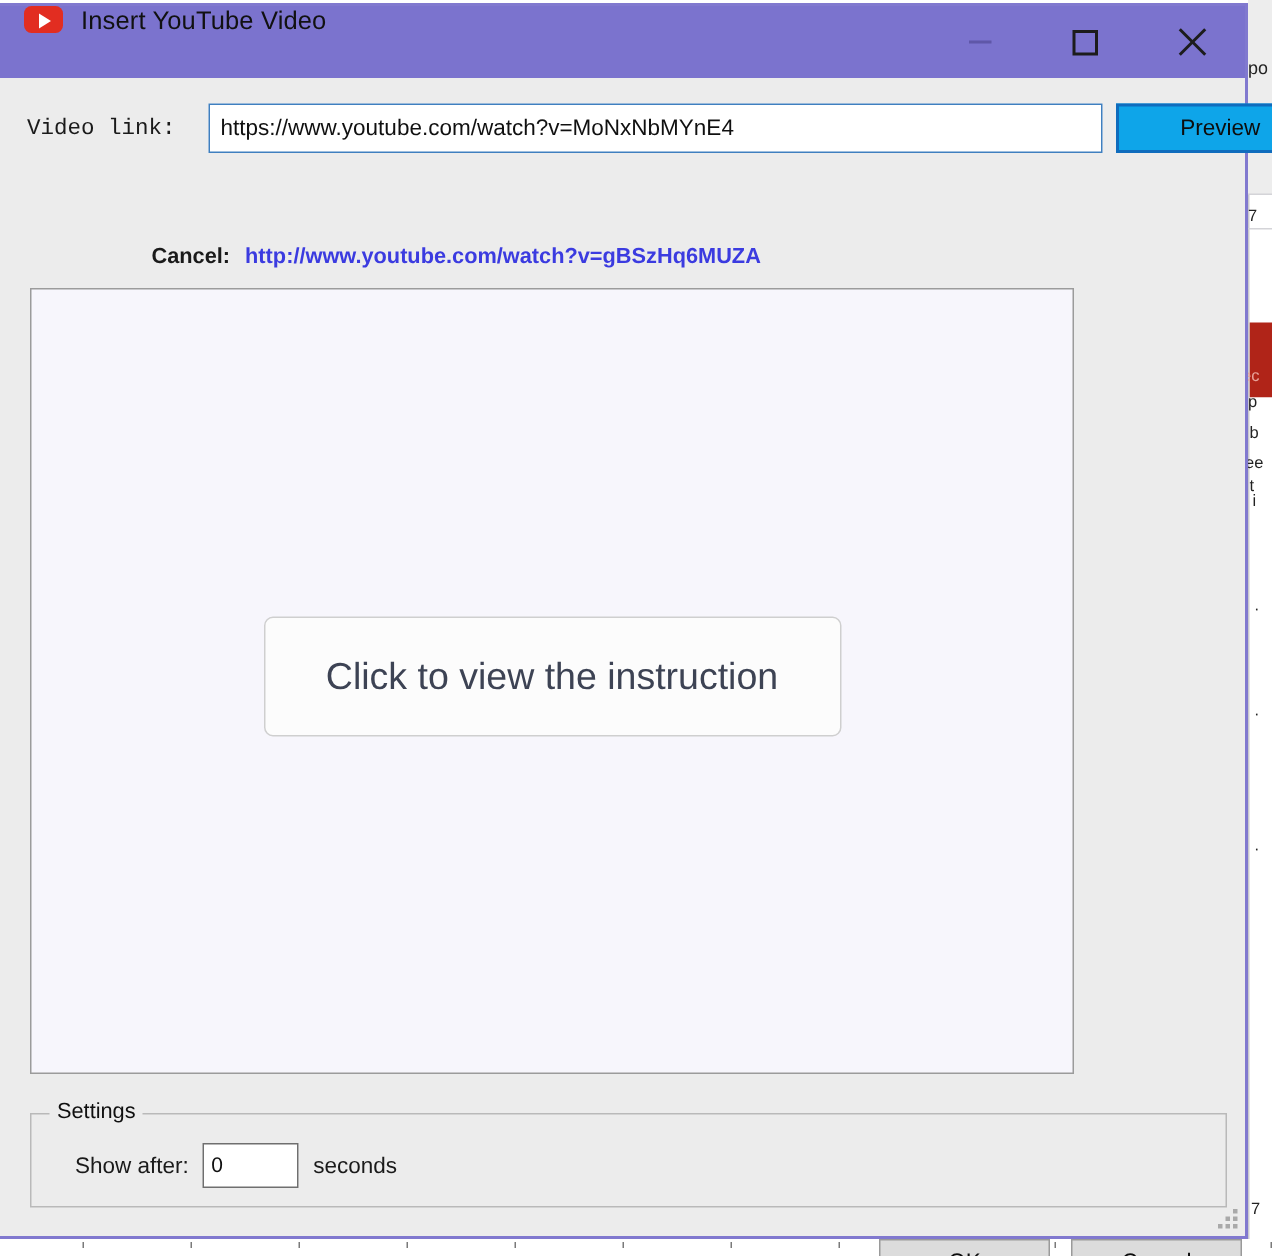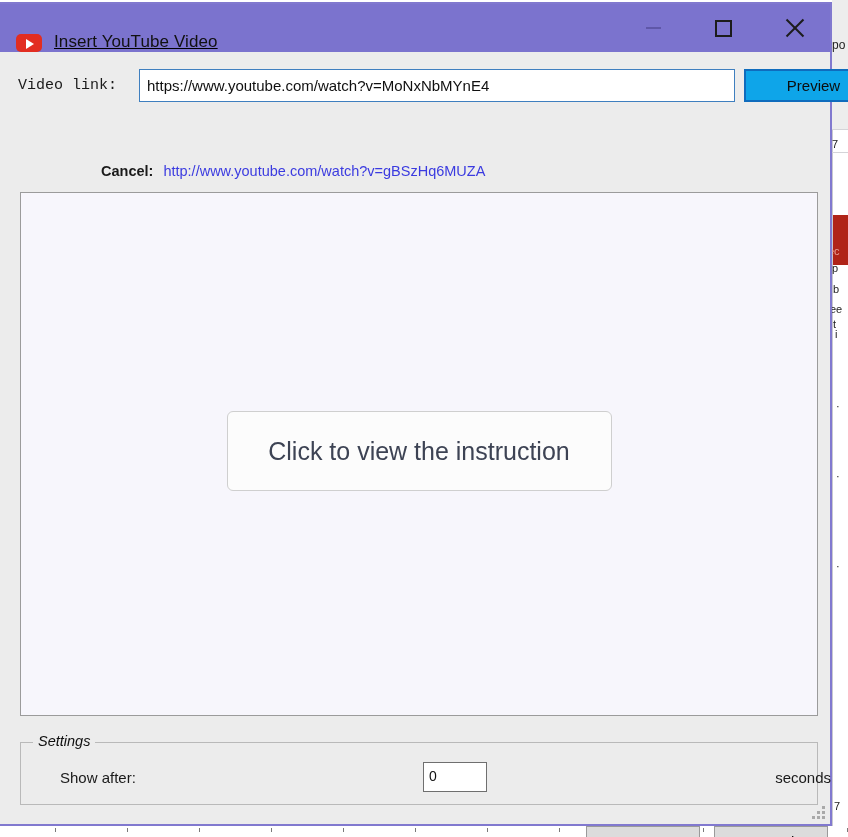--- a/index.html
+++ b/index.html
@@ -83,24 +83,23 @@
     background: #ececec;
     display: flex;
     flex-direction: column;
   }
 
   
   #titlebar {
     height: 48px;
     background: #7b73ce;
     display: flex;
-    align-items: flex-end;
+    align-items: flex-start;
     flex: 0 0 auto;
     position: relative;
-    text-decoration: underline;
   }
   #yt-icon {
     margin-left: 16px;
     width: 26px;
     height: 18px;
     background: #e22d21;
     border-radius: 5px;
     position: relative;
     flex: 0 0 auto;
   }
@@ -227,31 +226,31 @@
     font-size: 14.5px;
     white-space: nowrap;
   }
   #example-label {
     color: #1a1a1a;
     font-weight: bold;
   }
   #example-link {
     color: #3b3be0;
     margin-left: 10px;
-    font-weight: normal;
+    font-weight: bold;
     text-decoration: none;
     text-align: center;
   }
 
   
   #preview-panel {
     position: absolute;
     left: 20px;
     top: 140px;
-    width: 798px;
+    width: 696px;
     height: 524px;
     box-sizing: border-box;
     border: 1px solid #9b9b9b;
     background: #f7f6fc;
     display: flex;
     align-items: center;
     justify-content: center;
   }
   #instruction-btn {
     width: 385px;
@@ -278,31 +277,29 @@
     border: 1px solid #b9b9b9;
   }
   #settings-legend {
     position: absolute;
     left: 12px;
     top: -10px;
     background: #ececec;
     padding: 0 5px;
     font-size: 14.5px;
     color: #101010;
-    font-style: italic;
   }
   #settings-inner {
     position: absolute;
-    left: 12px;
+    left: 2px;
     top: 19px;
     width: 798px;
     height: 30px;
     display: flex;
     align-items: center;
-    justify-content: space-between;
   }
   #showafter-label {
     margin-left: 27px;
     font-size: 15px;
     color: #1a1a1a;
   }
   #showafter-input {
     margin-left: 9px;
     width: 64px;
     height: 30px;

